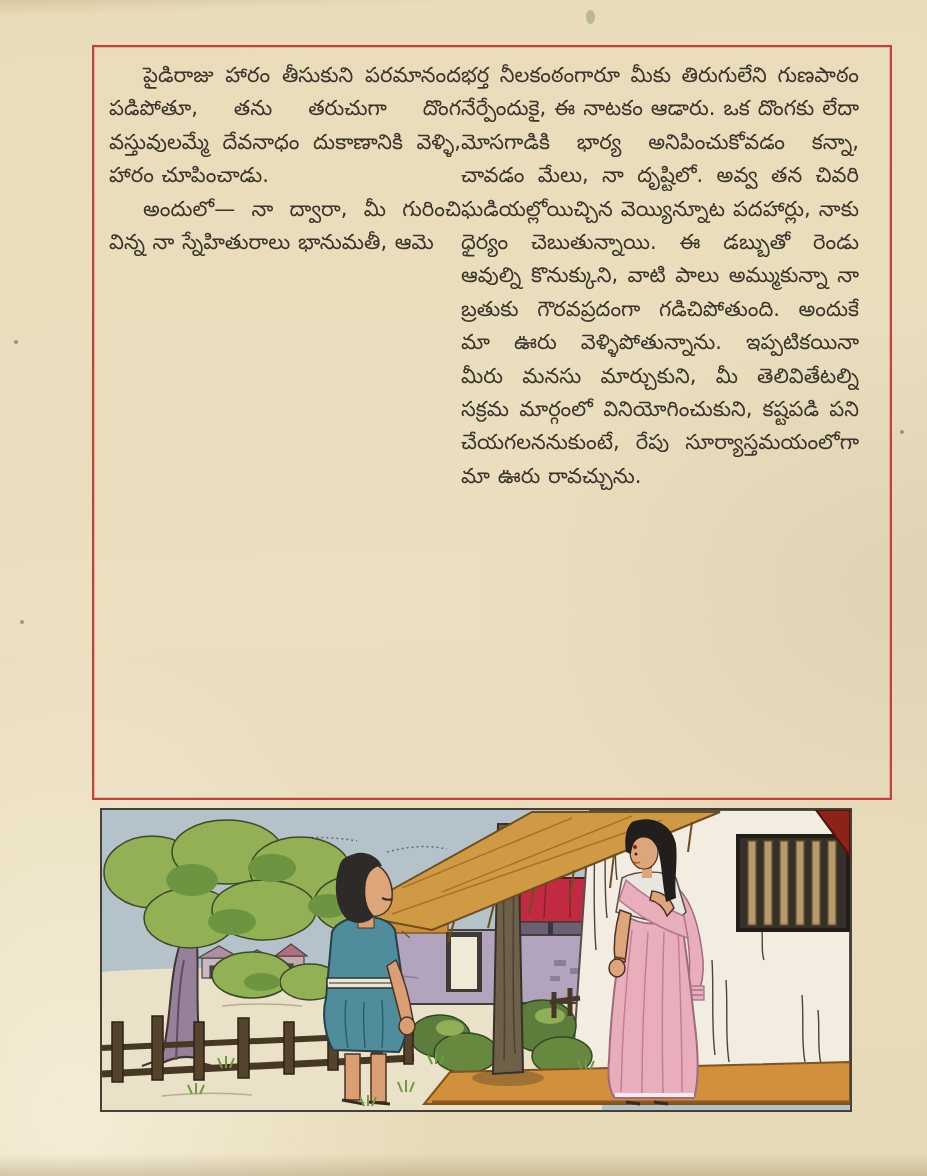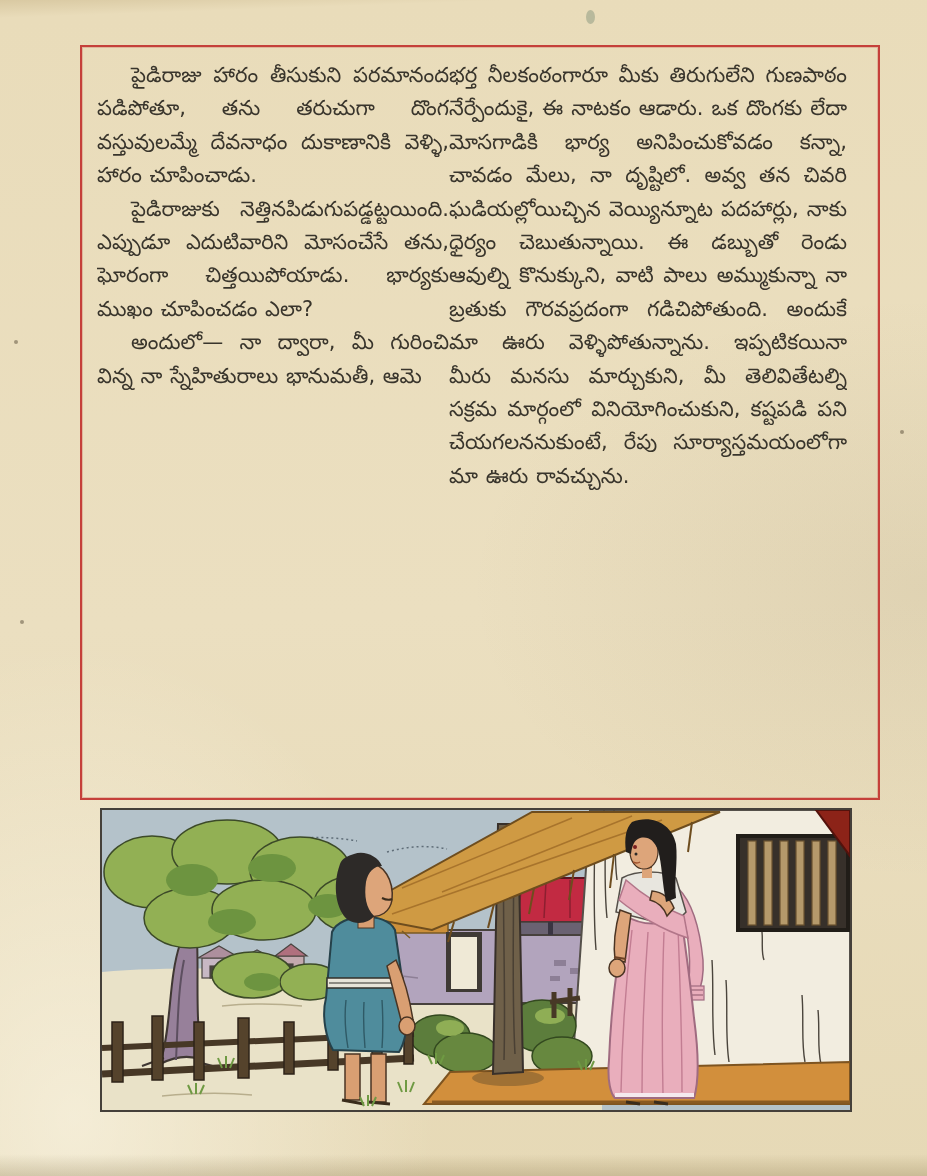--- a/index.html
+++ b/index.html
@@ -11,21 +11,21 @@
       linear-gradient(178deg,#d9c9a2 0px,#e9dcba 18px,#ebdfc0 52%,#e6d9b6 100%);
     font-family:"DejaVu Sans","Liberation Sans",sans-serif;
   }
   .page-bottom-edge{position:absolute;left:0;right:0;bottom:0;height:22px;
     background:linear-gradient(rgba(0,0,0,0),rgba(120,100,55,.25));}
   .smudge{position:absolute;left:586px;top:10px;width:9px;height:14px;border-radius:50%;
     background:rgba(95,120,100,.35);}
   .speck{position:absolute;width:4px;height:4px;border-radius:50%;background:rgba(70,60,40,.45);}
 
   .red-frame{
-    position:absolute;left:80px;top:45px;width:800px;height:755px;
+    position:absolute;left:92px;top:45px;width:800px;height:755px;
     border:2.5px solid #c5403a;box-sizing:border-box;
     box-shadow:inset 0 0 0 1px rgba(197,64,58,.25);
     padding:12px 12px 8px 15px;display:flex;
   }
   .col{height:100%;overflow:hidden;}
   .col-left{width:352px;}
   .col-right{width:398px;}
   .para{margin:0;font-size:21px;line-height:33.4px;text-align:justify;color:#39352c;
     word-spacing:1px;}
   .indent{text-indent:34px;}
@@ -42,21 +42,20 @@
 <div class="page">
 
   <div class="smudge"></div>
   <div class="speck" style="left:14px;top:340px;"></div>
   <div class="speck" style="left:20px;top:620px;"></div>
   <div class="speck" style="left:900px;top:430px;"></div>
 
   <div class="red-frame">
     <div class="col col-left">
       <p class="para indent">పైడిరాజు హారం తీసుకుని పరమానంద పడిపోతూ, తను తరుచుగా దొంగ వస్తువులమ్మే దేవనాధం దుకాణానికి వెళ్ళి, హారం చూపించాడు.</p>
-      <p class="para indent">పైడిరాజుకు నెత్తినపిడుగుపడ్డట్టయింది. ఎప్పుడూ ఎదుటివారిని మోసంచేసే తను, ఘోరంగా చిత్తయిపోయాడు. భార్యకు ముఖం చూపించడం ఎలా?</p>
       <p class="para indent">అందులో— నా ద్వారా, మీ గురించి విన్న నా స్నేహితురాలు భానుమతీ, ఆమె</p>
     </div>
     <div class="col col-right">
       <p class="para">భర్త నీలకంఠంగారూ మీకు తిరుగులేని గుణపాఠం నేర్పేందుకై, ఈ నాటకం ఆడారు. ఒక దొంగకు లేదా మోసగాడికి భార్య అనిపించుకోవడం కన్నా, చావడం మేలు, నా దృష్టిలో. అవ్వ తన చివరి ఘడియల్లోయిచ్చిన వెయ్యిన్నూట పదహార్లు, నాకు ధైర్యం చెబుతున్నాయి. ఈ డబ్బుతో రెండు ఆవుల్ని కొనుక్కుని, వాటి పాలు అమ్ముకున్నా నా బ్రతుకు గౌరవప్రదంగా గడిచిపోతుంది. అందుకే మా ఊరు వెళ్ళిపోతున్నాను. ఇప్పటికయినా మీరు మనసు మార్చుకుని, మీ తెలివితేటల్ని సక్రమ మార్గంలో వినియోగించుకుని, కష్టపడి పని చేయగలననుకుంటే, రేపు సూర్యాస్తమయంలోగా మా ఊరు రావచ్చును.</p>
     </div>
   </div>
 
   <div class="illustration-frame">
     <svg width="748" height="300" viewBox="0 0 748 300" xmlns="http://www.w3.org/2000/svg">
 

